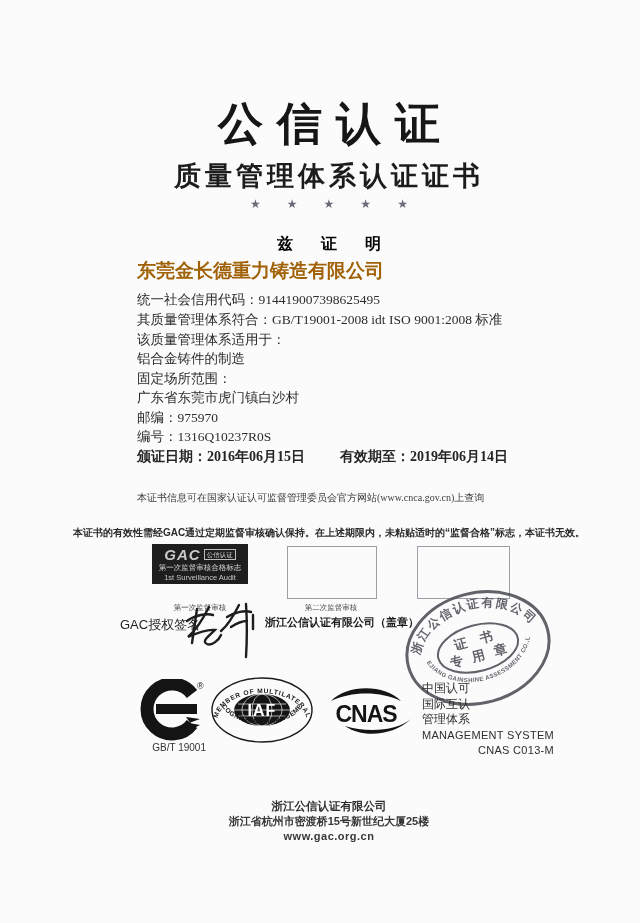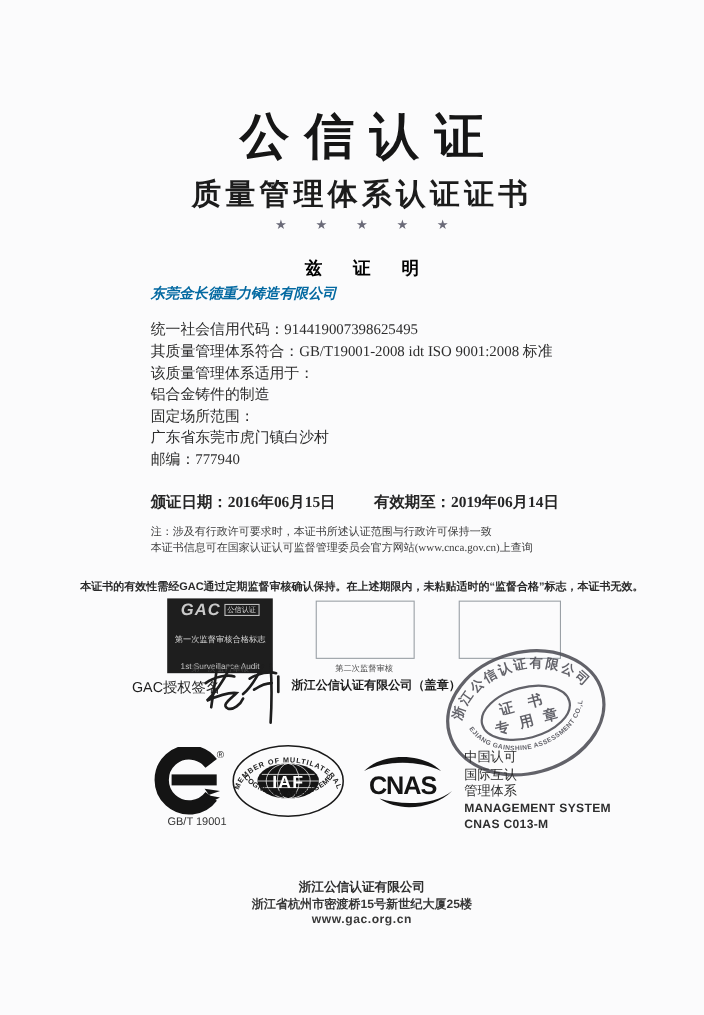--- a/index.html
+++ b/index.html
@@ -10,38 +10,38 @@
   }
   .abs{position:absolute;}
   .centered{left:18px;right:0;text-align:center;}
   .title{top:94px;font-size:45px;font-weight:700;letter-spacing:14px;padding-left:14px;color:#161616;}
   .subtitle{top:158px;font-size:27px;font-weight:700;letter-spacing:4px;
     font-family:"Liberation Serif","DejaVu Serif",serif;color:#1c1c1c;}
   .stars{top:197px;font-size:12px;letter-spacing:26px;padding-left:26px;color:#6a6a78;}
   .declaration{top:234px;font-size:16px;font-weight:700;letter-spacing:12px;padding-left:12px;
     font-family:"Liberation Serif","DejaVu Serif",serif;color:#000000;}
   .body-line{left:137px;font-family:"Liberation Serif","DejaVu Serif",serif;color:#2d2d2d;font-size:13.5px;white-space:nowrap;}
-  .company{top:258px;font-size:13px;font-weight:600;color:#0369a1;font-style:italic;}
+  .company{top:258px;font-size:19px;font-weight:600;color:#a16207;}
   .date-line{font-size:14px;font-weight:600;font-family:"Liberation Serif","DejaVu Serif",serif;color:#252525;}
   .note{left:137px;font-size:10px;color:#3c3c3c;font-family:"Liberation Serif","DejaVu Serif",serif;white-space:nowrap;}
   .validity{top:526px;font-size:10px;font-weight:700;color:#2a2a2a;}
-  .gac-badge{left:152px;top:544px;width:96px;height:68px;background:#1e1e1e;
-    display:flex;flex-direction:column;align-items:center;justify-content:center;gap:14px;}
+  .gac-badge{left:152px;top:544px;width:96px;height:40px;background:#1e1e1e;
+    display:flex;flex-direction:column;align-items:center;justify-content:center;gap:0;}
   .gac-badge .row1{display:flex;align-items:center;gap:3px;}
   .gac-badge .gac{font-style:italic;font-weight:700;font-size:15px;color:#c9c9c9;letter-spacing:1px;}
   .gac-badge .tag{border:1px solid #bdbdbd;color:#dedede;font-size:6.5px;padding:0 2px;line-height:9px;}
   .gac-badge .l2{font-size:7.5px;color:#d6d6d6;white-space:nowrap;}
   .gac-badge .l3{font-size:7.5px;color:#c4c4c4;white-space:nowrap;}
   .audit-box{top:546px;height:51px;border:1px solid #9aa0a6;background:transparent;}
   .box-caption{top:603px;text-align:center;font-size:7.5px;color:#4a4a4a;white-space:nowrap;}
   .sig-label{left:120px;top:616px;font-size:13px;color:#1f1f1f;}
   .seal-company{left:265px;top:615px;font-size:11px;font-weight:700;color:#1a1a1a;white-space:nowrap;}
   .accred{left:422px;top:681px;line-height:15.5px;color:#2e2e2e;}
   .accred .cn{font-size:12px;}
-  .accred .en{font-size:11px;font-weight:700;letter-spacing:.3px;}
+  .accred .en{font-size:11px;font-weight:400;letter-spacing:.3px;text-align:right;}
   .gbt-caption{left:134px;top:742px;width:72px;text-align:right;font-size:10px;color:#333;white-space:nowrap;}
   .footer-1{top:799px;font-size:11.5px;font-weight:700;color:#2e2e2e;}
   .footer-2{top:814px;font-size:11px;font-weight:600;color:#383838;}
   .footer-3{top:830px;font-size:11px;font-weight:700;letter-spacing:.5px;color:#383838;}
   svg{display:block;}
 </style>
 </head>
 <body>
 
 <div class="page">
@@ -51,26 +51,26 @@
   <div class="abs centered stars">★★★★★</div>
   <div class="abs centered declaration">兹 证 明</div>
 
   <div class="abs body-line company" style="top:258px">东莞金长德重力铸造有限公司</div>
   <div class="abs body-line" style="top:291px">统一社会信用代码：914419007398625495</div>
   <div class="abs body-line" style="top:311px">其质量管理体系符合：GB/T19001-2008 idt ISO 9001:2008  标准</div>
   <div class="abs body-line" style="top:331px">该质量管理体系适用于：</div>
   <div class="abs body-line" style="top:350px">铝合金铸件的制造</div>
   <div class="abs body-line" style="top:370px">固定场所范围：</div>
   <div class="abs body-line" style="top:389px">广东省东莞市虎门镇白沙村</div>
-  <div class="abs body-line" style="top:409px">邮编：777940</div>
+  <div class="abs body-line" style="top:409px">邮编：975970</div>
+  <div class="abs body-line" style="top:428px">编号：1316Q10237R0S</div>
 
   <div class="abs date-line" style="left:137px;top:448px">颁证日期：2016年06月15日</div>
   <div class="abs date-line" style="left:340px;top:448px">有效期至：2019年06月14日</div>
 
-  <div class="abs note" style="top:476px">注：涉及有行政许可要求时，本证书所述认证范围与行政许可保持一致</div>
   <div class="abs note" style="top:491px">本证书信息可在国家认证认可监督管理委员会官方网站(www.cnca.gov.cn)上查询</div>
 
   <div class="abs centered validity">本证书的有效性需经GAC通过定期监督审核确认保持。在上述期限内，未粘贴适时的“监督合格”标志，本证书无效。</div>
 
   <div class="abs gac-badge">
     <div class="row1">
       <span class="gac">GAC</span>
       <span class="tag">公信认证</span>
     </div>
     <div class="l2">第一次监督审核合格标志</div>

